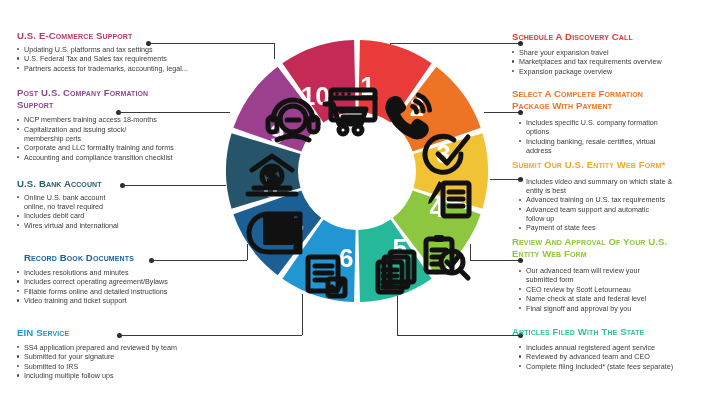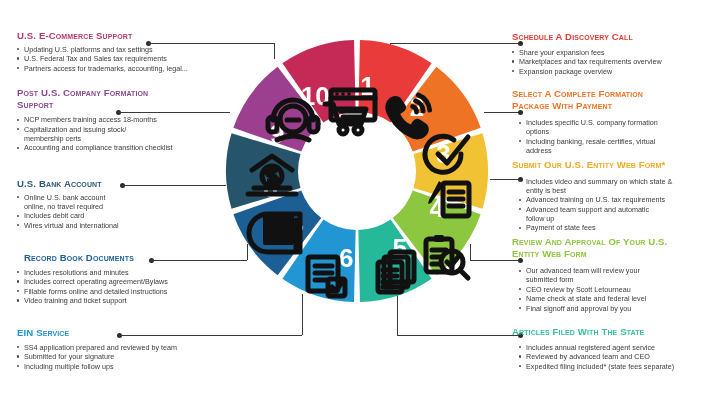--- a/index.html
+++ b/index.html
@@ -131,20 +131,21 @@
       <li>U.S. Federal Tax and Sales tax requirements</li>
       <li>Partners access for trademarks, accounting, legal...</li>
     </ul>
   </div>
 
   <div class="block" style="left:17px;top:87px;width:190px;">
     <h3 style="width: 160px; color: rgb(139, 74, 143);">Post U.S. Company Formation Support</h3>
     <ul style="margin-top:5px;">
       <li>NCP members training access 18-months</li>
       <li class="wrap" style="width:110px;">Capitalization and issuing stock/ membership certs</li>
+      <li>Corporate and LLC formality training and forms</li>
       <li>Accounting and compliance transition checklist</li>
     </ul>
   </div>
 
   <div class="block" style="left:17px;top:178px;width:190px;">
     <h3 style="color: rgb(44, 93, 115);">U.S. Bank Account</h3>
     <ul>
       <li class="wrap" style="width:102px;">Online U.S. bank account online, no travel required</li>
       <li>Includes debit card</li>
       <li>Wires virtual and international</li>
@@ -159,28 +160,29 @@
       <li>Fillable forms online and detailed instructions</li>
       <li>Video training and ticket support</li>
     </ul>
   </div>
 
   <div class="block" style="left:17px;top:327px;width:200px;">
     <h3 style="color: rgb(33, 150, 211);">EIN Service</h3>
     <ul style="margin-top:4px;">
       <li>SS4 application prepared and reviewed by team</li>
       <li>Submitted for your signature</li>
+      <li>Submitted to IRS</li>
       <li>Including multiple follow ups</li>
     </ul>
   </div>
 
   <div class="block" style="left:512px;top:31px;width:190px;">
     <h3 style="color: rgb(224, 58, 48);">Schedule a Discovery Call</h3>
     <ul style="margin-top:5px;">
-      <li>Share your expansion fees</li>
+      <li>Share your expansion travel</li>
       <li>Marketplaces and tax requirements overview</li>
       <li>Expansion package overview</li>
     </ul>
   </div>
 
   <div class="block" style="left:512px;top:159px;width:195px;">
     <h3 style="color: rgb(237, 171, 32);">Submit our U.S. Entity Web Form*</h3>
     <ul style="margin-top:6px;margin-left:7px;">
       <li class="wrap" style="width:150px;">Includes video and summary on which state &amp; entity is best</li>
       <li>Advanced training on U.S. tax requirements</li>
@@ -205,21 +207,21 @@
       <li>Name check at state and federal level</li>
       <li>Final signoff and approval by you</li>
     </ul>
   </div>
 
   <div class="block" style="left:512px;top:326px;width:195px;">
     <h3 style="color: rgb(53, 191, 154);">Articles Filed with the State</h3>
     <ul style="margin-top:5px;margin-left:7px;">
       <li>Includes annual registered agent service</li>
       <li>Reviewed by advanced team and CEO</li>
-      <li>Expedited filing included* (state fees separate)</li>
+      <li>Complete filing included* (state fees separate)</li>
     </ul>
   </div>
 
   <div id="donut">
     <svg width="266" height="266" viewBox="0 0 266 266">
       <g id="wedges">
           <path d="M135.97204069803436,2.033718178726531 A131,131 0 0 1 207.5756175694406,25.299130624973387 L166.5874918824198,84.4935015791865 A59,59 0 0 0 134.3385526807941,74.01518604996079 Z" fill="#ea3b3b"></path>
           <path d="M212.38448043480815,28.792974008008642 A131,131 0 0 1 256.63792465740306,89.70261455456779 L188.68425614341055,113.49965082991984 A59,59 0 0 0 168.75331561567694,86.06706462956114 Z" fill="#ee7324"></path>
           <path d="M258.47474682473626,95.35577189968771 A131,131 0 0 1 258.47474682473626,170.6442281003123 L189.51152719587358,149.954270671133 A59,59 0 0 0 189.51152719587358,116.045729328867 Z" fill="#f2c235"></path>
           <path d="M256.63792465740306,176.2973854454322 A131,131 0 0 1 212.38448043480815,237.20702599199132 L168.75331561567697,179.93293537043883 A59,59 0 0 0 188.68425614341055,152.50034917008014 Z" fill="#8dc63f"></path>

